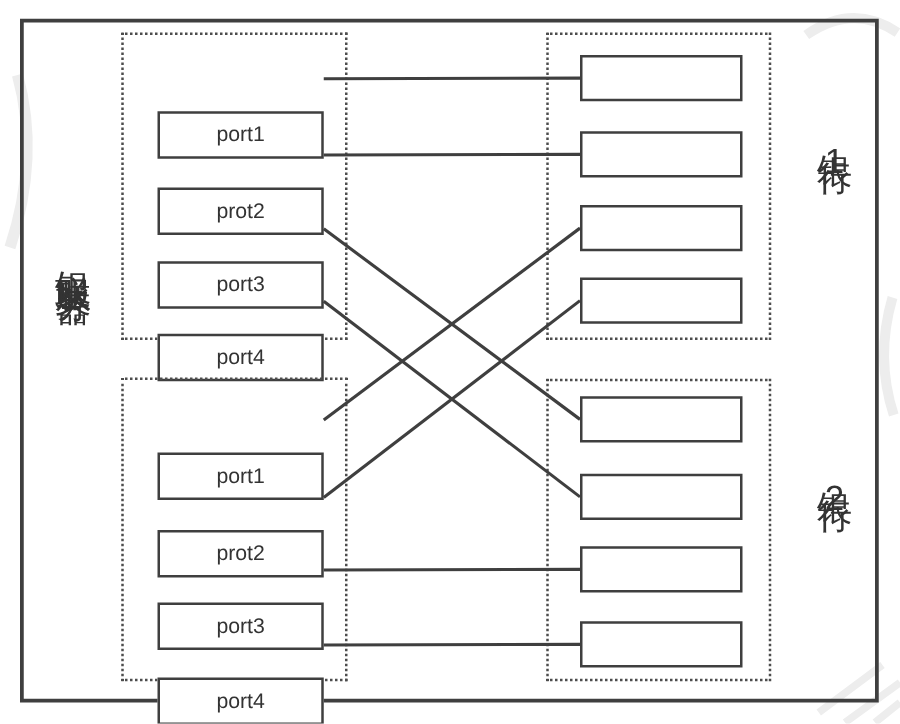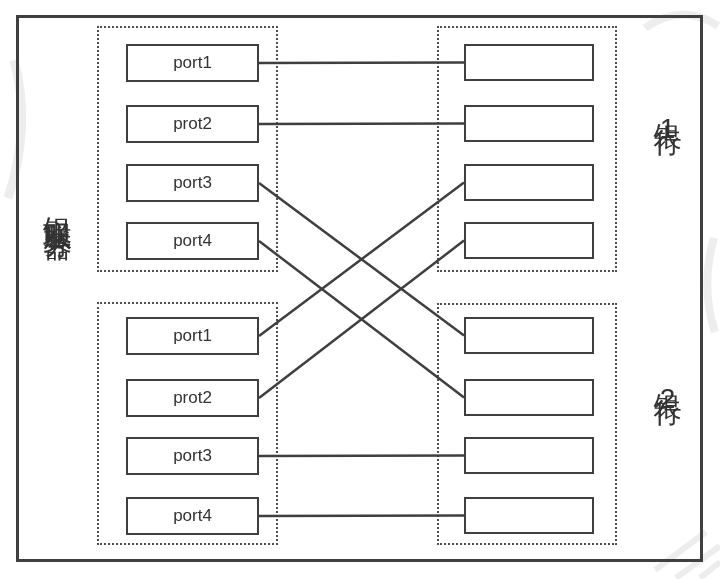--- a/index.html
+++ b/index.html
@@ -15,21 +15,21 @@
     position:absolute;border:2px dotted #4d4d4d;box-sizing:border-box;
   }
   .sg1{left:97px;top:26px;width:181px;height:246px;}
   .sg2{left:97px;top:302px;width:181px;height:243px;}
   .bg1{left:437px;top:26px;width:180px;height:246px;}
   .bg2{left:437px;top:303px;width:180px;height:242px;}
   .pbox{
     position:absolute;left:27px;width:133px;height:38px;box-sizing:border-box;
     border:2px solid #3f3f3f;background:#ffffff;
     display:flex;align-items:center;justify-content:center;
-    font-size:17px;color:#333333;
+    font-size:17px;color:#333333;margin-top:45px;
   }
   .bbox{
     position:absolute;left:25px;width:130px;height:37px;box-sizing:border-box;
     border:2px solid #3f3f3f;background:#ffffff;
   }
   .sg1 .r1{top:16px}.sg1 .r2{top:77px}.sg1 .r3{top:136px}.sg1 .r4{top:194px}
   .sg2 .r1{top:13px}.sg2 .r2{top:75px}.sg2 .r3{top:133px}.sg2 .r4{top:193px}
   .bg1 .r1{top:16px}.bg1 .r2{top:77px}.bg1 .r3{top:136px}.bg1 .r4{top:194px}
   .bg2 .r1{top:12px}.bg2 .r2{top:74px}.bg2 .r3{top:132px}.bg2 .r4{top:192px}
   .vlabel{

